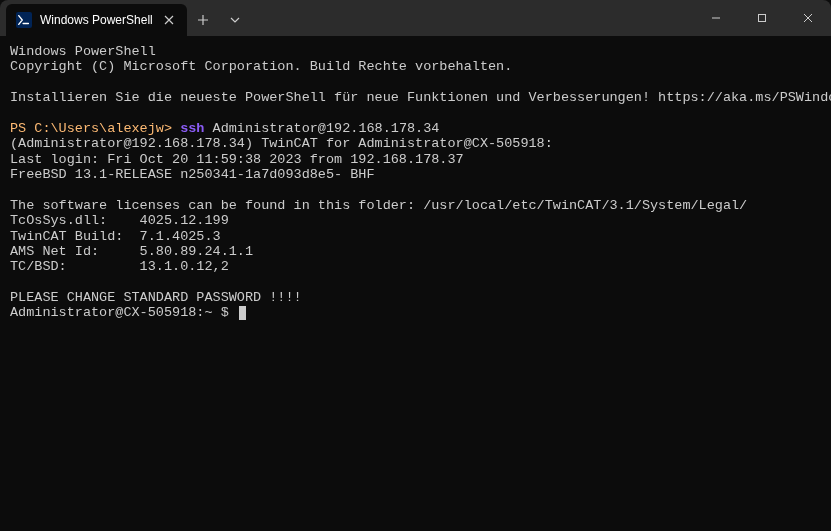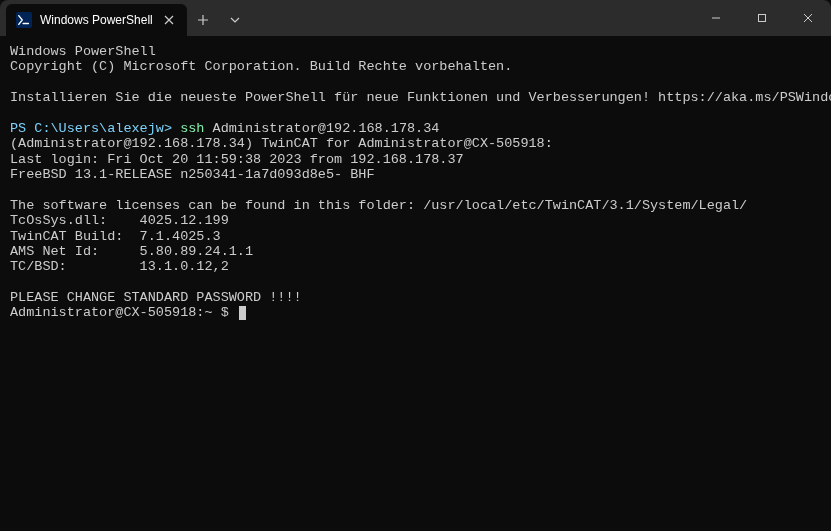--- a/index.html
+++ b/index.html
@@ -86,22 +86,22 @@
       cursor: pointer;
     }
     .terminal {
       padding: 8px 10px;
       color: #cccccc;
       font-size: 13.5px;
       line-height: 1.14;
       white-space: pre;
       background: #0c0c0c;
     }
-    .prompt-ps { color: #7dd3fc; margin-top: 20px; }
-    .cmd-highlight { color: #86efac; }
+    .prompt-ps { color: #fdba74; margin-top: 20px; }
+    .cmd-highlight { color: #8b5cf6; font-weight: bold; }
     .cursor {
       display: inline-block;
       width: 7px;
       height: 14px;
       background: #ccc;
       vertical-align: text-bottom;
       margin-left: 2px;
     }
   </style>
 </head>

